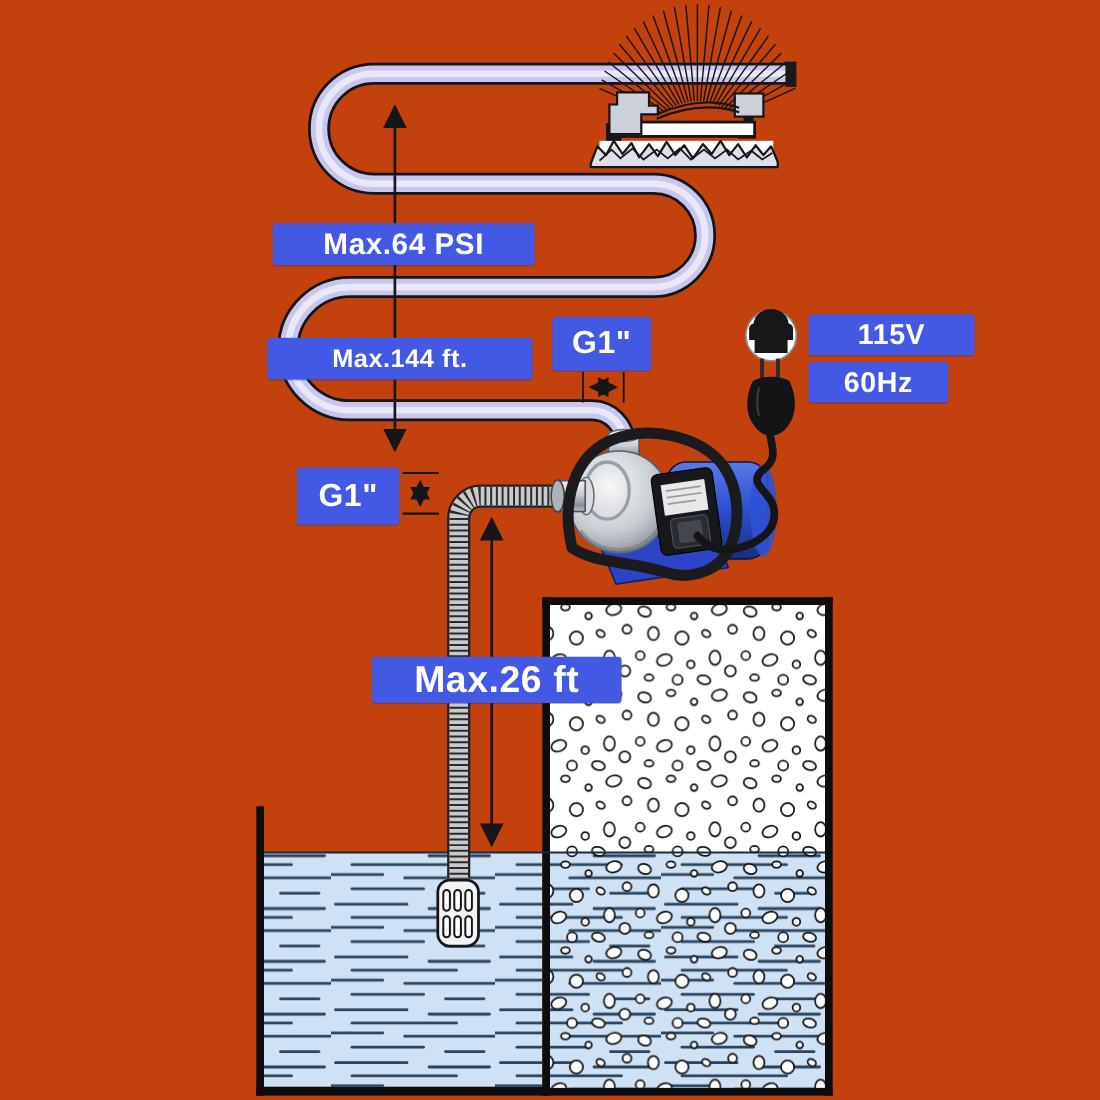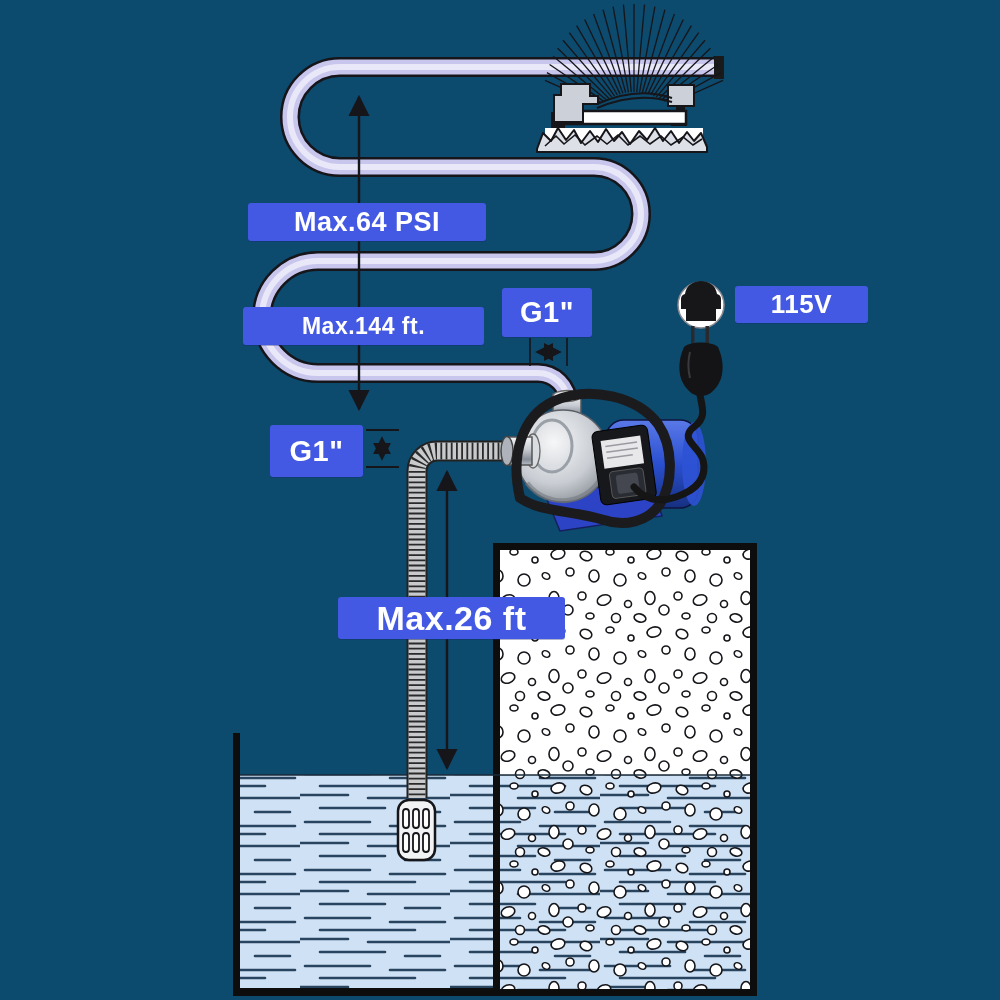--- a/index.html
+++ b/index.html
@@ -1,33 +1,33 @@
 <!DOCTYPE html>
 <html style="--accent-blue: #4459e3; --label-text: #ffffff; --hose-lavender: #c9c6ee; --hose-highlight: #e9e8f8; --water-blue: #cfe1f4; --water-dash: #29445e; --pump-motor-blue: #2a4fd0; --outline-black: #15151a;"><head>
 <meta charset="utf-8">
 <style>
   html,body{margin:0;padding:0;background:#fff;}
-  .canvas{position:relative;width:1000px;height:1000px;background:#0c4a6e;overflow:hidden;
+  .canvas{position:relative;width:1000px;height:1000px;background:#c2410c;overflow:hidden;
           font-family:"Liberation Sans", sans-serif;}
   .canvas svg{position:absolute;left:0;top:0;}
   .spec-label{
     position:absolute;
     background:var(--accent-blue,#4459e3);
     color:var(--label-text,#ffffff);
     display:flex;align-items:center;justify-content:center;
     font-weight:700;letter-spacing:.5px;
     border-radius:3px;
     box-shadow:0 1px 0 rgba(30,40,120,.35);
     font-family:"Liberation Sans", sans-serif;
   }
   .lab-pressure {left:248px;top:203px;width:238px;height:38px;font-size:27px;}
   .lab-head     {left:243px;top:307px;width:241px;height:38px;font-size:23px;}
   .lab-outlet   {left:502px;top:288px;width:90px; height:49px;font-size:29px;}
   .lab-inlet    {left:270px;top:425px;width:93px; height:52px;font-size:29px;}
-  .lab-voltage  {left:735px;top:286px;width:133px;height:37px;font-size:26px;}
+  .lab-voltage  {left:735px;top:286px;width:151px;height:37px;font-size:26px;}
   .lab-freq     {left:735px;top:329px;width:127px;height:37px;font-size:26px;}
   .lab-suction  {left:338px;top:597px;width:227px;height:42px;font-size:34px;}
 </style>
 </head>
 <body>
 
 <div class="canvas" title="Sprinkler water pump specification diagram">
 
   <svg width="1000" height="1000" viewBox="0 0 1000 1000">
     <defs>
@@ -235,14 +235,15 @@
       <line x1="366" y1="467" x2="399" y2="467" stroke-width="2"></line>
       <line x1="382" y1="438" x2="382" y2="459" stroke-width="2" marker-start="url(#arr)" marker-end="url(#arr)"></line>
     </g>
   </svg>
 
   <div class="spec-label lab-pressure">Max.64 PSI</div>
   <div class="spec-label lab-head">Max.144 ft.</div>
   <div class="spec-label lab-outlet">G1"</div>
   <div class="spec-label lab-inlet">G1"</div>
   <div class="spec-label lab-voltage">115V</div>
+  <div class="spec-label lab-freq">60Hz</div>
   <div class="spec-label lab-suction">Max.26 ft</div>
 </div>
 
 </body></html>

